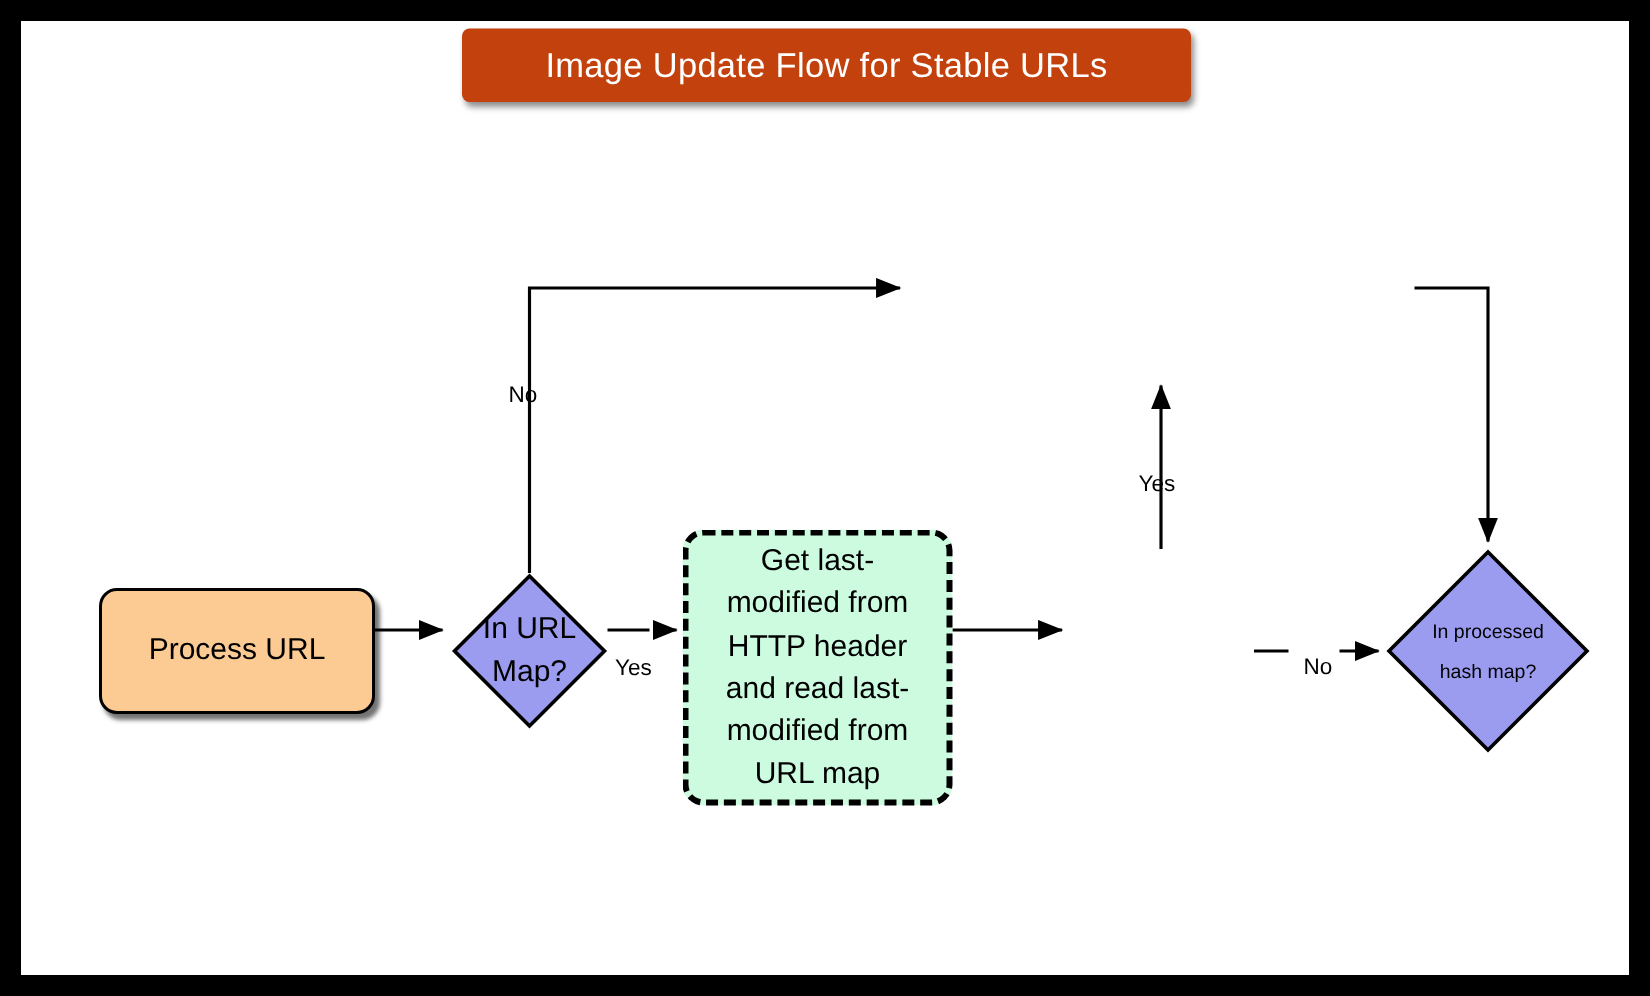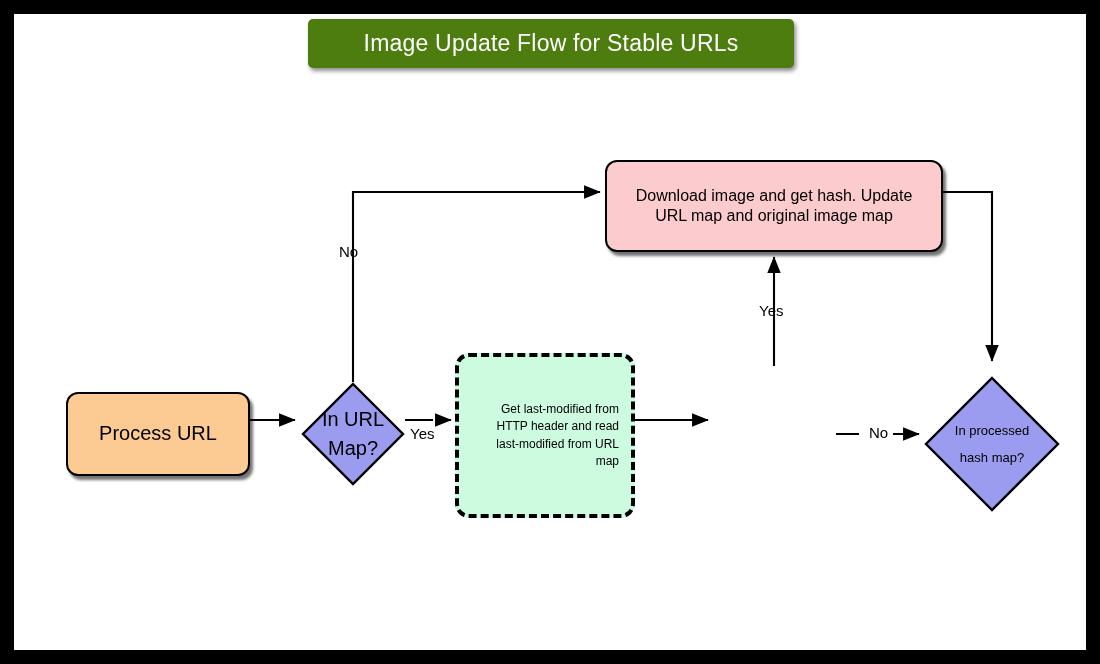--- a/index.html
+++ b/index.html
@@ -28,21 +28,21 @@
     height: 636px;
     background: #ffffff;
   }
   
   #title-bar {
     position: absolute;
     left: 294px;
     top: 5px;
     width: 486px;
     height: 49px;
-    background: #4d7c0f;
+    background: #c2410c;
     border-radius: 5px;
     display: flex;
     align-items: center;
     justify-content: center;
     box-shadow: 2px 3px 4px rgba(0,0,0,0.45);
   }
   #title-bar .title-text {
     color: #ffffff;
     font-size: 23px;
     letter-spacing: 0.2px;
@@ -78,24 +78,23 @@
   }
   
   #node-download {
     left: 591px; top: 146px; width: 338px; height: 92px;
     background: #FCCBCD;
     font-size: 16px;
   }
   #node-download .box-text { padding: 0 14px; }
   
   #node-get-last-modified {
-    left: 441px; top: 339px; width: 180px; height: 165px;
+    left: 441px; top: 339px; width: 180px; height: 184px;
     background: #CCFBE0;
-    font-size: 12px;
-    text-align: right;
+    font-size: 20px;
   }
   #node-get-last-modified .box-text { padding: 0 12px; line-height: 1.42; }
 
   
   .diamond-wrap {
     position: absolute;
   }
   .diamond-wrap svg {
     position: absolute;
     left: 0; top: 0;
@@ -112,38 +111,39 @@
     justify-content: center;
     text-align: center;
     color: #000000;
     pointer-events: none;
   }
   #diamond-in-url-map { left: 287px; top: 368px; width: 104px; height: 104px; }
   #diamond-in-url-map .diamond-label { font-size: 20px; line-height: 1.45; }
   #diamond-last-modified { left: 698px; top: 352px; width: 124px; height: 136px; }
   #diamond-last-modified .diamond-label { font-size: 10.5px; line-height: 1.0; }
   #diamond-last-modified .diamond-label span { display:block; margin: 5.5px 0; }
-  #diamond-in-processed { left: 910px; top: 362px; width: 136px; height: 136px; text-decoration: underline; }
+  #diamond-in-processed { left: 910px; top: 352px; width: 136px; height: 136px; text-decoration: underline; }
   #diamond-in-processed .diamond-label { font-size: 13px; line-height: 1.0; }
   #diamond-in-processed .diamond-label span { display:block; margin: 7px 0; }
 
   
   #edges {
     position: absolute;
     left: 0; top: 0;
     width: 1072px;
     height: 636px;
     pointer-events: none;
   }
   .edge-label {
     position: absolute;
     color: #000000;
     font-size: 15px;
     background: transparent;
     white-space: nowrap;
+    margin-top: 12px;
   }
   #label-yes-url   { left: 396px; top: 411px; }
   #label-no-url    { left: 325px; top: 229px; }
   #label-yes-mid   { left: 745px; top: 288px; }
   #label-no-right  { left: 855px; top: 410px; }
 </style>
 </head>
 <body>
 
 <div id="frame">
@@ -194,23 +194,20 @@
         <span>In URL</span>
         <span>Map?</span>
       </div>
     </div>
 
     <div class="node dashed-box" id="node-get-last-modified">
       <span class="box-text">Get last-modified from HTTP header and read last-modified from URL map</span>
     </div>
 
 
-    <div class="node rounded-box" id="node-download">
-      <span class="box-text">Download image and get hash. Update URL map and original image map</span>
-    </div>
 
     <div class="diamond-wrap" id="diamond-in-processed">
       <svg width="136" height="136" viewBox="0 0 136 136" xmlns="http://www.w3.org/2000/svg">
         <polygon points="68,2 134,68 68,134 2,68" fill="#9B9BF0" stroke="#000000" stroke-width="2.4"></polygon>
       </svg>
       <div class="diamond-label">
         <span>In processed</span>
         <span>hash map?</span>
       </div>
     </div>

